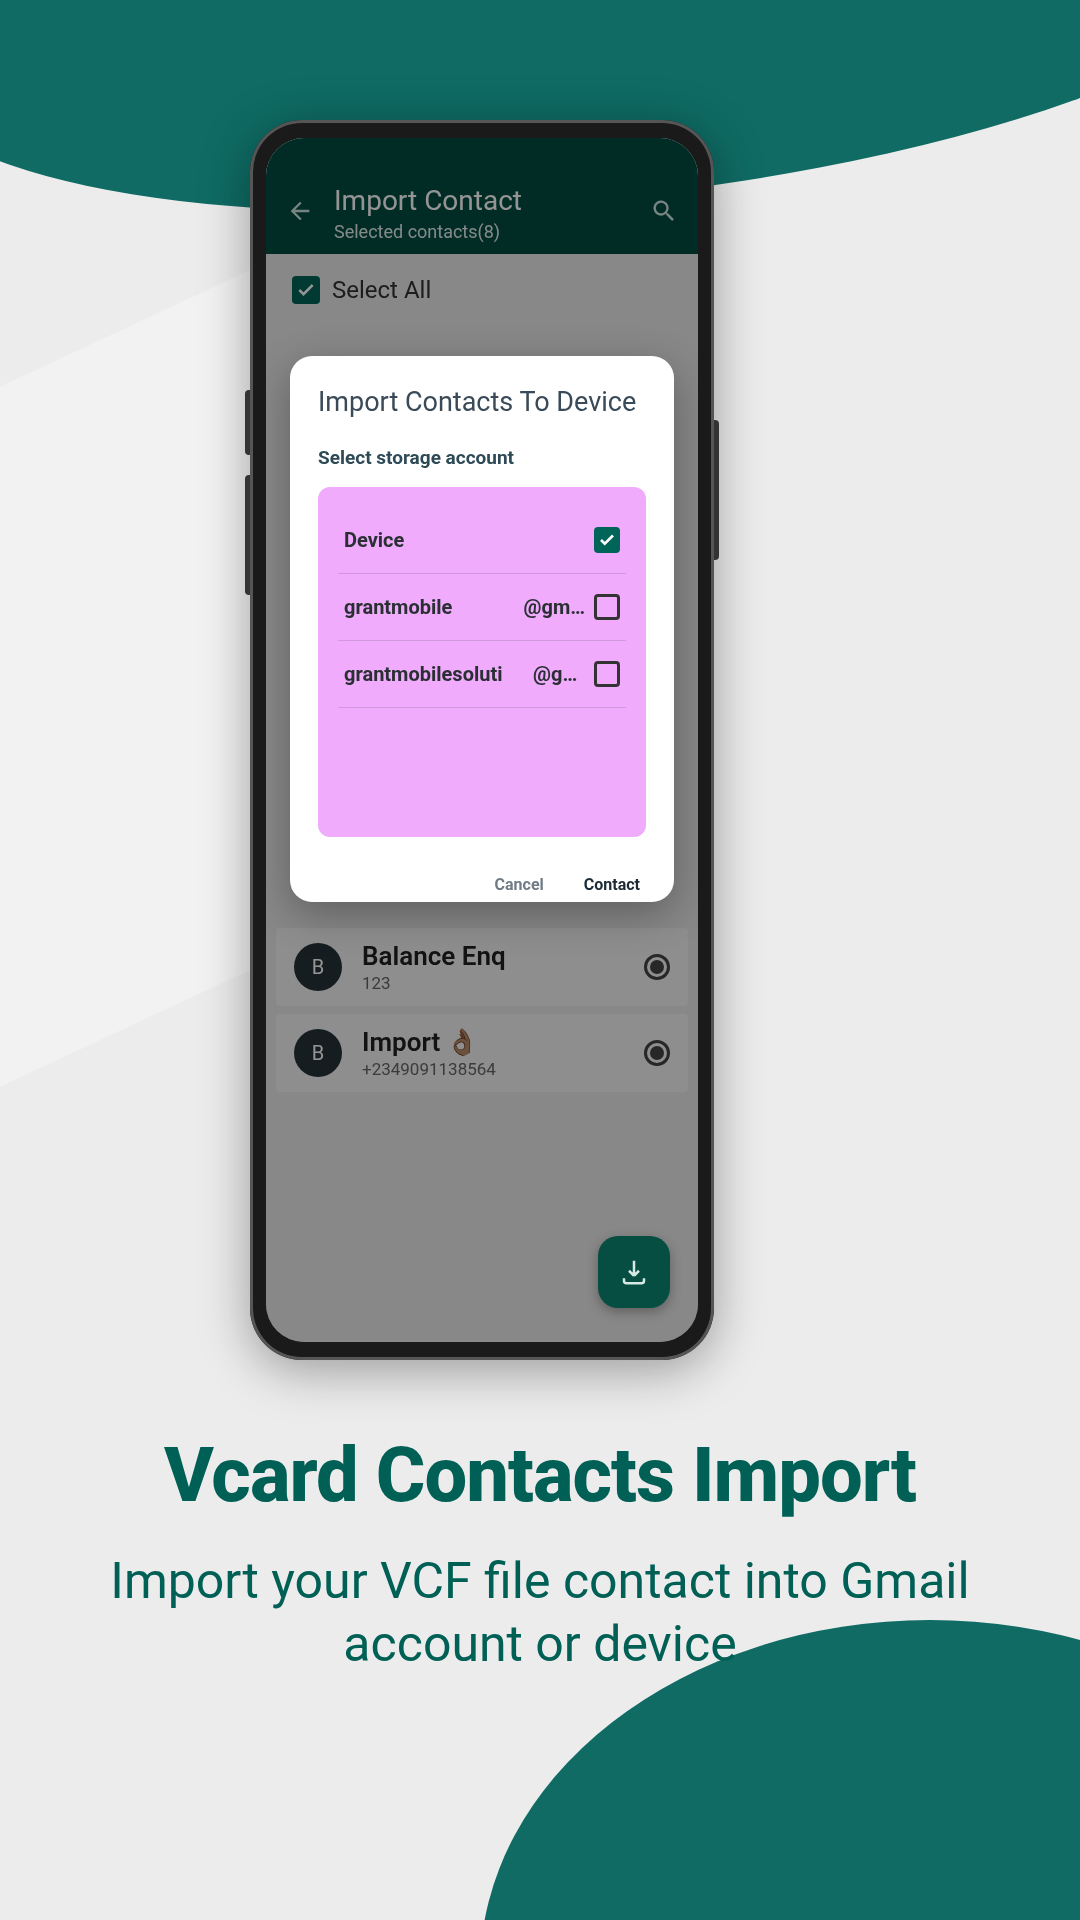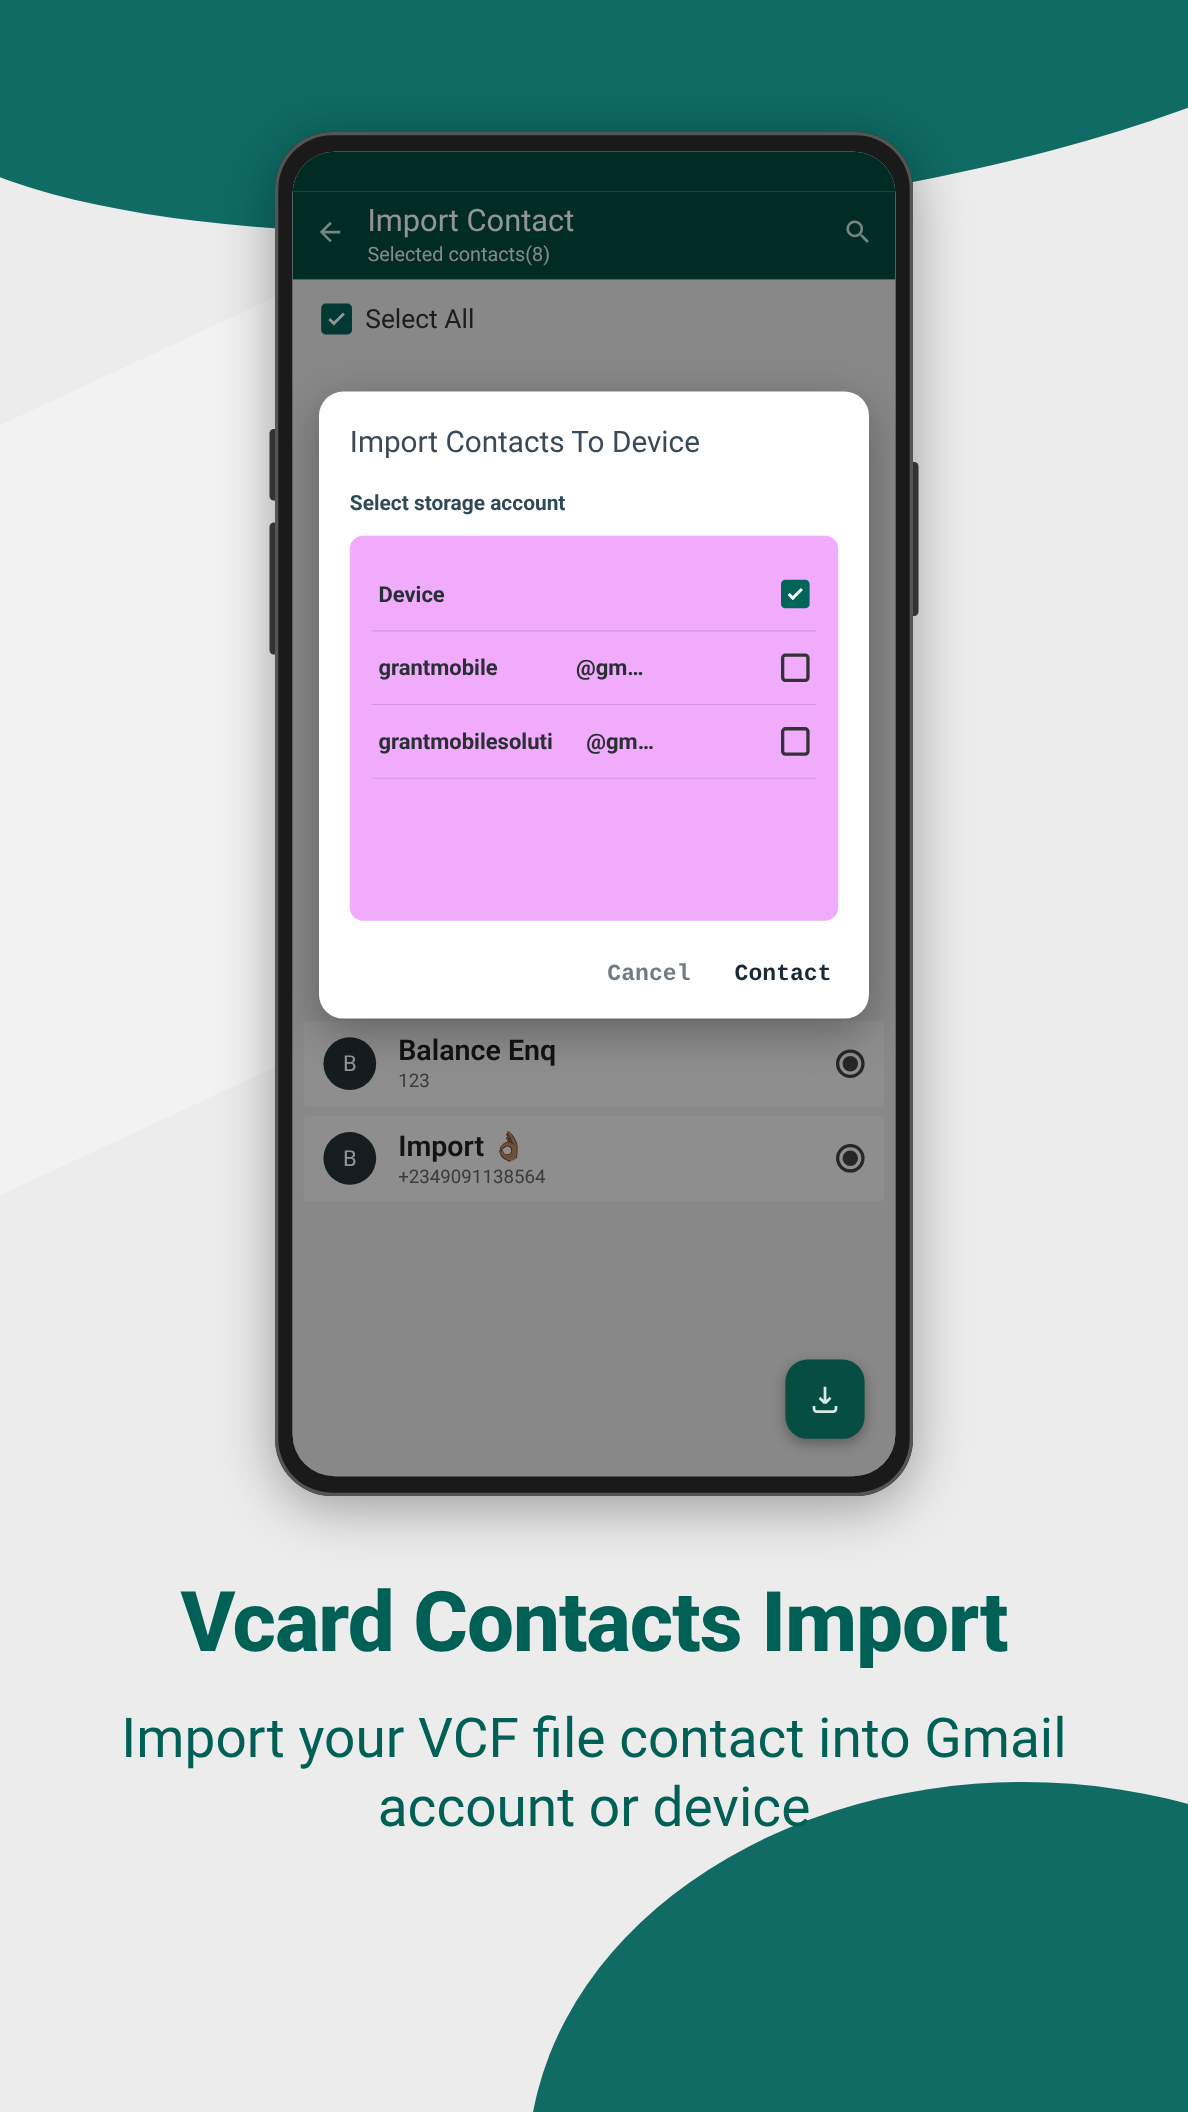--- a/index.html
+++ b/index.html
@@ -32,21 +32,21 @@
       top: 340px; left: -100px;
       width: 400px; height: 700px;
       background: #f6f6f6;
       transform: skewY(-25deg);
       opacity: 0.6;
     }
     
     .phone {
       position: absolute;
       top: 120px; left: 250px;
-      width: 580px; height: 1240px;
+      width: 464px; height: 1240px;
       background: #1a1a1a;
       border-radius: 52px;
       box-shadow: 0 10px 50px rgba(0,0,0,0.35), inset 0 0 0 3px #555;
       padding: 18px 16px;
     }
     .phone-btn-left {
       position: absolute; left: -5px; top: 270px;
       width: 5px; height: 65px; background: #333; border-radius: 4px 0 0 4px;
     }
     .phone-btn-left2 {
@@ -118,21 +118,21 @@
       display:flex; align-items:center; justify-content:center;
       box-shadow: 0 4px 12px rgba(0,0,0,0.3);
       z-index: 60;
     }
     .fab svg { width: 30px; height: 30px; stroke: #d7e9e5; fill:none; stroke-width:2;}
     
     .dialog {
       position: absolute; z-index: 100;
       top: 218px; left: 24px; right: 24px;
       background: #fff; border-radius: 22px;
-      padding: 30px 28px 28px;
+      padding: 30px 28px 8px;
       box-shadow: 0 12px 40px rgba(0,0,0,0.3);
     }
     .dialog-title { font-size: 27px; color: #3a4a58; margin-bottom: 28px; }
     .dialog-sub { font-size: 19px; font-weight: 700; color: #2e4a56; margin-bottom: 18px;}
     .option-box {
       background: #f0abfc; border-radius: 12px;
       padding: 20px 20px 80px; min-height: 350px;
     }
     .opt-row {
       display: flex; align-items: center; justify-content: space-between;
@@ -149,21 +149,21 @@
       width: 26px; height: 26px; border: 3px solid #006558; border-radius: 4px;
       display:flex; align-items:center; justify-content:center; flex-shrink: 0;
     }
     .checkbox.checked { background: #006558; }
     .checkbox.checked svg { width: 18px; height: 18px; stroke:#fff; stroke-width:3.5; fill:none;}
     .checkbox.unchecked { border-color: #333; }
     .dialog-actions {
       display: flex; justify-content: flex-end; gap: 40px; margin-top: 38px;
       padding-right: 6px;
     }
-    .dialog-actions .dlg-btn { font-size: 21px; font-weight: 700; font-family: Liberation Mono, monospace;}
+    .dialog-actions .dlg-btn { font-size: 16px; font-weight: 700;}
     .cancel-btn { color: #707b85;}
     .import-btn { color: #1b2a34;}
     
     .marketing {
       position: absolute;
       top: 1430px; left: 0; right: 0;
       text-align: center; padding: 0 50px;
       z-index: 20;
     }
     .mk-title {

